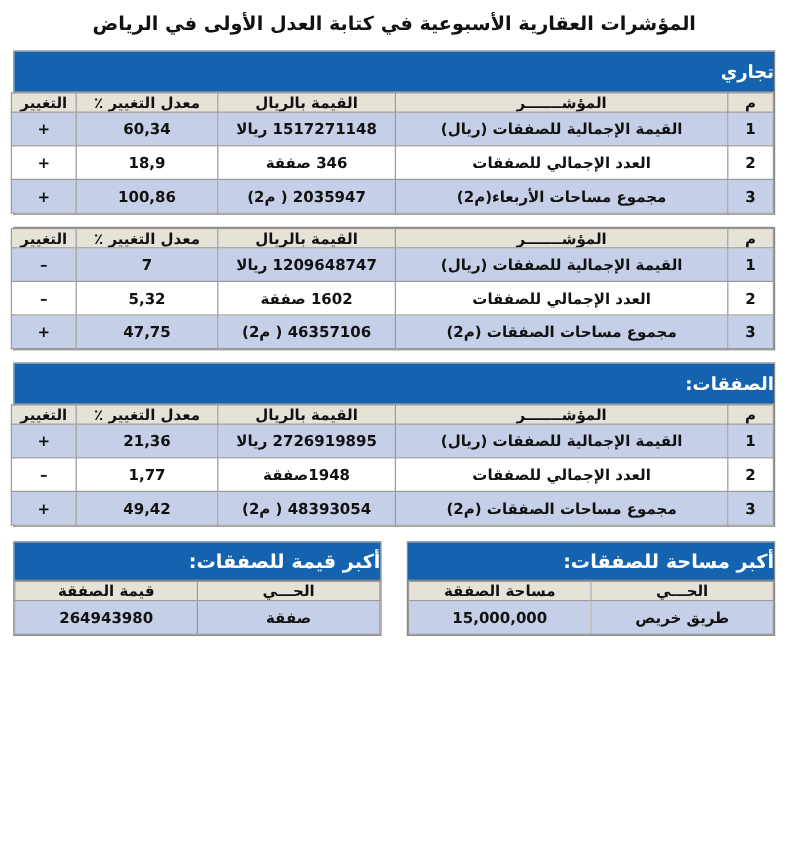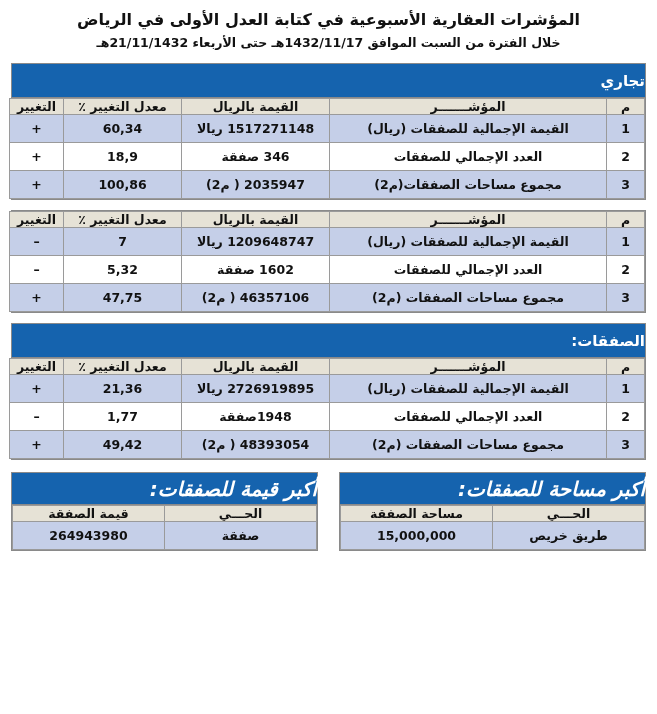--- a/index.html
+++ b/index.html
@@ -115,33 +115,31 @@
     gap: 18px;
   }
   .bottom-card {
     width: 307px;
     border: 1px solid #8a8a8a;
     box-sizing: border-box;
   }
   .bottom-card .band {
     height: 32px;
     line-height: 32px;
-    font-size: 20px;
-    font-style: italic;
+    font-size: 16px;
   }
   col.c-half { width: 50%; }
 </style>
 </head>
 <body>
 
 <div class="page">
 
   <div class="title-block">
     <div class="doc-title">المؤشرات العقارية الأسبوعية في كتابة العدل الأولى في الرياض</div>
-    <div class="doc-subtitle">خلال الفترة من السبت الموافق 1432/11/17هـ حتى الأربعاء 21/11/1432هـ</div>
   </div>
 
   <div class="tbl-block">
     <div class="band">تجاري</div>
     <table class="grid">
       <colgroup>
         <col class="c-idx">
           <col class="c-ind">
           <col class="c-val">
           <col class="c-rate">
@@ -166,21 +164,21 @@
         </tr>
         <tr class="even">
           <td class="idx">2</td>
           <td class="ind">العدد الإجمالي للصفقات</td>
           <td>346 صفقة</td>
           <td>18,9</td>
           <td class="sign">+</td>
         </tr>
         <tr class="odd">
           <td class="idx">3</td>
-          <td class="ind">مجموع مساحات الصفقات(م2)</td>
+          <td class="ind">مجموع مساحات الأربعاء(م2)</td>
           <td>2035947 ( م2)</td>
           <td>100,86</td>
           <td class="sign">+</td>
         </tr>
       </tbody>
     </table>
   </div>
 
   <div class="tbl-block">
     <table class="grid">

